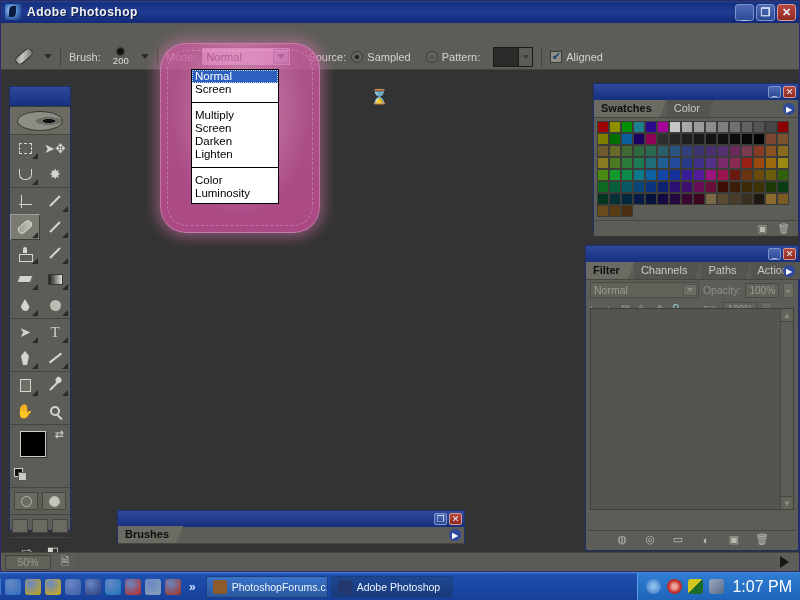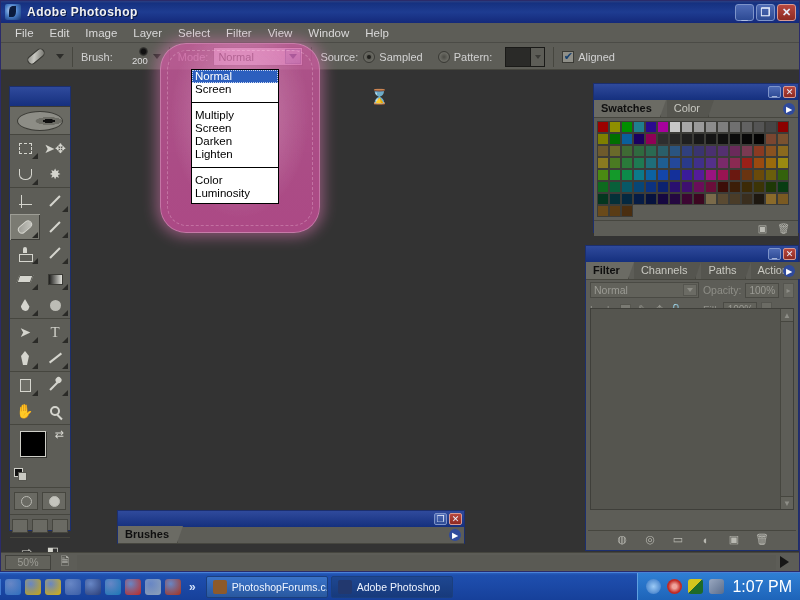--- a/index.html
+++ b/index.html
@@ -52,38 +52,38 @@
     border-bottom:1px solid #4b4b46;
   }
   .menu-item {
     color:#d9d9d9; font-size:11.5px; padding:2px 8px; white-space:nowrap;
   }
 
   
   .optionsbar {
     position:absolute; left:0; top:43px; width:798px; height:26px;
     background:#5d5d57; border-bottom:1px solid #46463f;
-    display:flex; align-items:center; padding-left:20px; gap:0;
+    display:flex; align-items:center; padding-left:8px; gap:0;
   }
   .opt-sep { width:1px; height:20px; background:#46463f; margin:0 8px; }
   .opt-label { color:#d2d2d2; font-size:11px; margin-right:5px; white-space:nowrap; }
   .tool-preset {
     width:30px; height:20px; display:flex; align-items:center; justify-content:center;
     background:#5d5d57;
   }
   .healing-glyph{
     width:20px;height:9px;border-radius:5px;
     background:linear-gradient(135deg,#8a8a84,#c8c8c2 40%,#6f6f69);
     border:1px solid #3b3b36; transform:rotate(-40deg);
   }
   .mini-arrow {
     width:0;height:0;border-left:4px solid transparent;border-right:4px solid transparent;
     border-top:5px solid #2d2d2a; margin-left:5px;
   }
-  .brush-thumb { display:flex; flex-direction:column; align-items:flex-end; width:30px; }
+  .brush-thumb { display:flex; flex-direction:column; align-items:center; width:30px; }
   .brush-dot {
     width:9px;height:9px;border-radius:50%;
     background:radial-gradient(circle,#111 35%,rgba(20,20,20,0.25) 75%,rgba(0,0,0,0) 100%);
   }
   .brush-size { color:#ddd; font-size:9.5px; line-height:10px; }
 
   
   .mode-select {
     width:90px; height:19px; background:linear-gradient(to bottom,#fff,#e7e7ef);
     border:1px solid #4a4a46; display:flex; align-items:center;
@@ -382,31 +382,20 @@
           </div>
         <div class="tbtn">
             <span class="glyph">❐</span>
           </div>
         <div class="tbtn close">
             <span class="glyph">✕</span>
           </div>
       </div>
     </div>
 
-    <div class="menubar">
-      <div class="menu-item">File</div>
-      <div class="menu-item">Edit</div>
-      <div class="menu-item">Image</div>
-      <div class="menu-item">Layer</div>
-      <div class="menu-item">Select</div>
-      <div class="menu-item">Filter</div>
-      <div class="menu-item">View</div>
-      <div class="menu-item">Window</div>
-      <div class="menu-item">Help</div>
-    </div>
 
     <div class="optionsbar">
       <div class="tool-preset">
         <div class="healing-glyph"></div>
       </div>
       <div class="mini-arrow"></div>
       <div class="opt-sep"></div>
       <div class="opt-label">Brush:</div>
       <div class="brush-thumb">
         <div class="brush-dot"></div>

